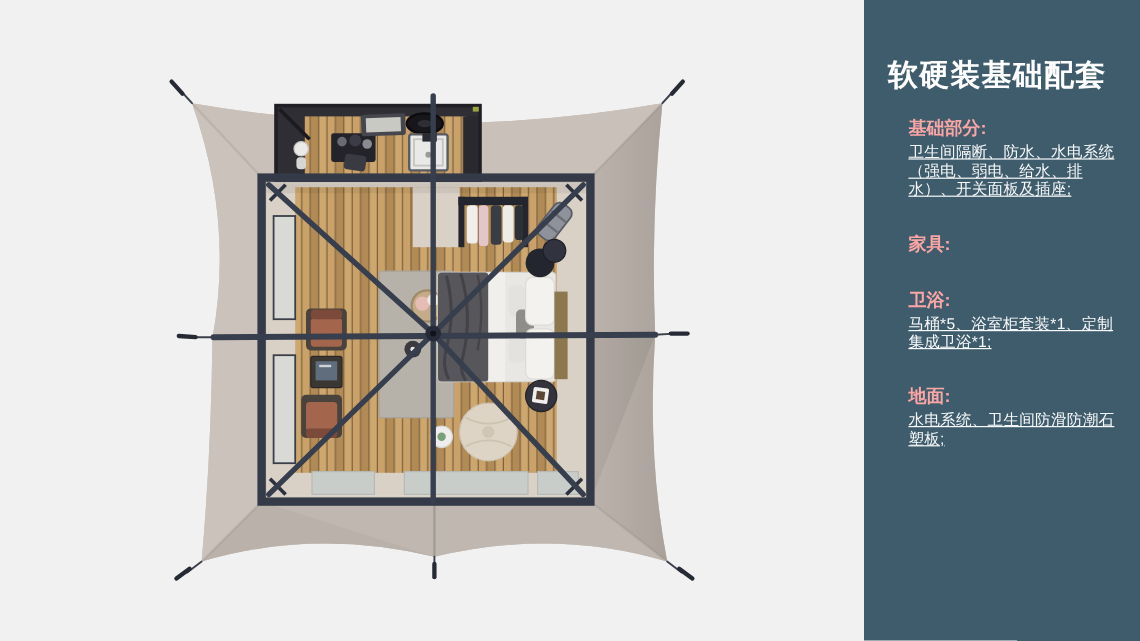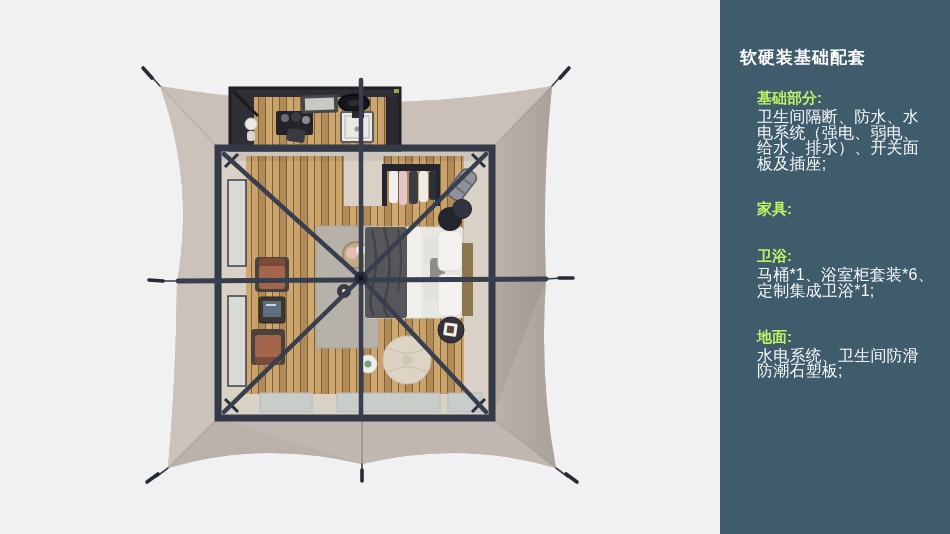--- a/index.html
+++ b/index.html
@@ -8,31 +8,31 @@
     background:#f1f1f2;
     font-family:"Liberation Sans","DejaVu Sans",sans-serif;
   }
   .render{position:absolute;left:0;top:0;width:720px;height:534px;}
   .sidebar{
     position:absolute;left:720px;top:0;width:230px;height:534px;
     background:#3e5c6c;color:#fff;box-sizing:border-box;
     padding:46px 16px 0 18px;
   }
   .sidebar-title{
-    font-size:17px;font-weight:bold;letter-spacing:1px;
+    font-size:25px;font-weight:bold;letter-spacing:1px;
     color:#ffffff;margin:0 0 20px 2px;white-space:nowrap;
   }
   .section{margin:0 0 29px 19px;width:178px;}
   .section-heading{
-    font-size:15px;font-weight:bold;color:#bef264;
+    font-size:15px;font-weight:bold;color:#fca5a5;
     line-height:18px;margin-bottom:2px;
   }
   .section-body{
-    font-size:16px;color:rgba(255,255,255,0.96);
-    line-height:15.6px;letter-spacing:0.2px;
+    font-size:13px;color:rgba(255,255,255,0.96);
+    line-height:15.6px;letter-spacing:0.2px;text-decoration:underline;
   }
 </style>
 </head>
 <body>
 
 <div class="stage">
 
   <svg class="render" viewBox="0 0 720 534">
     <defs>
       <pattern id="wood" width="21" height="21" patternUnits="userSpaceOnUse">
@@ -263,21 +263,21 @@
 
     <div class="section">
       <div class="section-heading">家具:</div>
     </div>
 
     <div class="section">
     </div>
 
     <div class="section">
       <div class="section-heading">卫浴:</div>
-      <div class="section-body">马桶*1、浴室柜套装*6、定制集成卫浴*1;</div>
+      <div class="section-body">马桶*5、浴室柜套装*1、定制集成卫浴*1;</div>
     </div>
 
     <div class="section">
       <div class="section-heading">地面:</div>
       <div class="section-body">水电系统、卫生间防滑防潮石塑板;</div>
     </div>
   </aside>
 
 </div>
 

